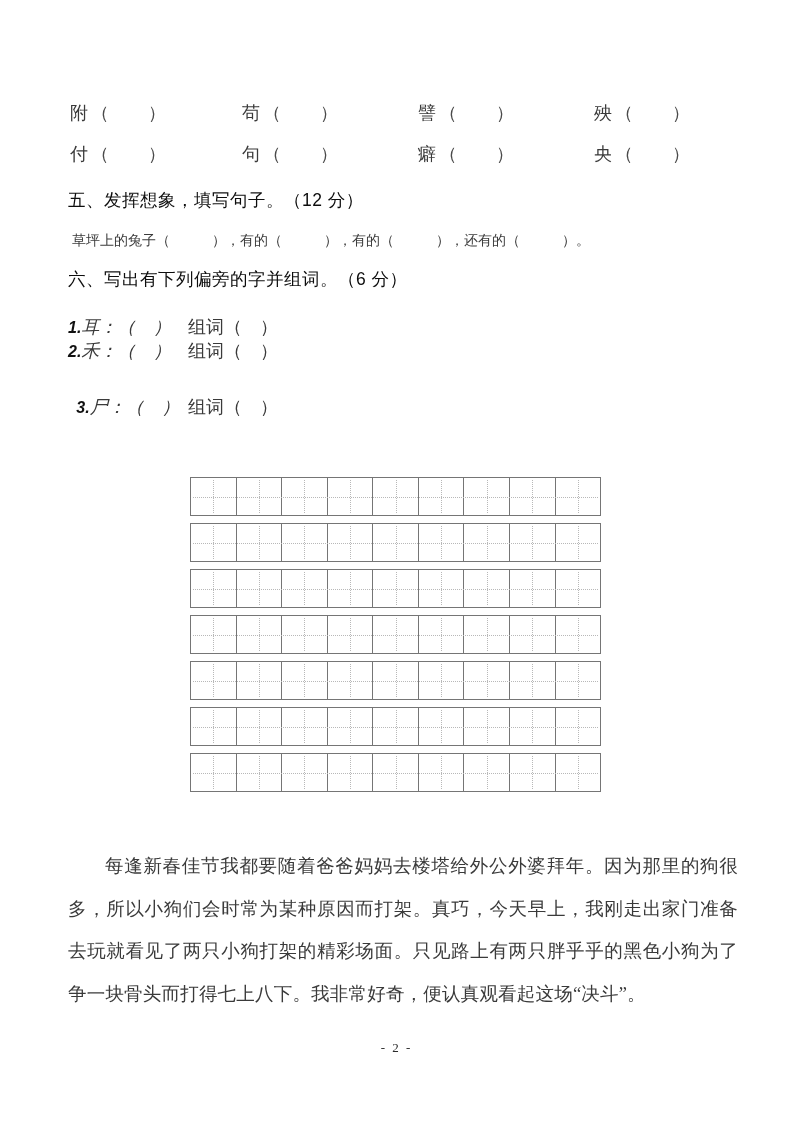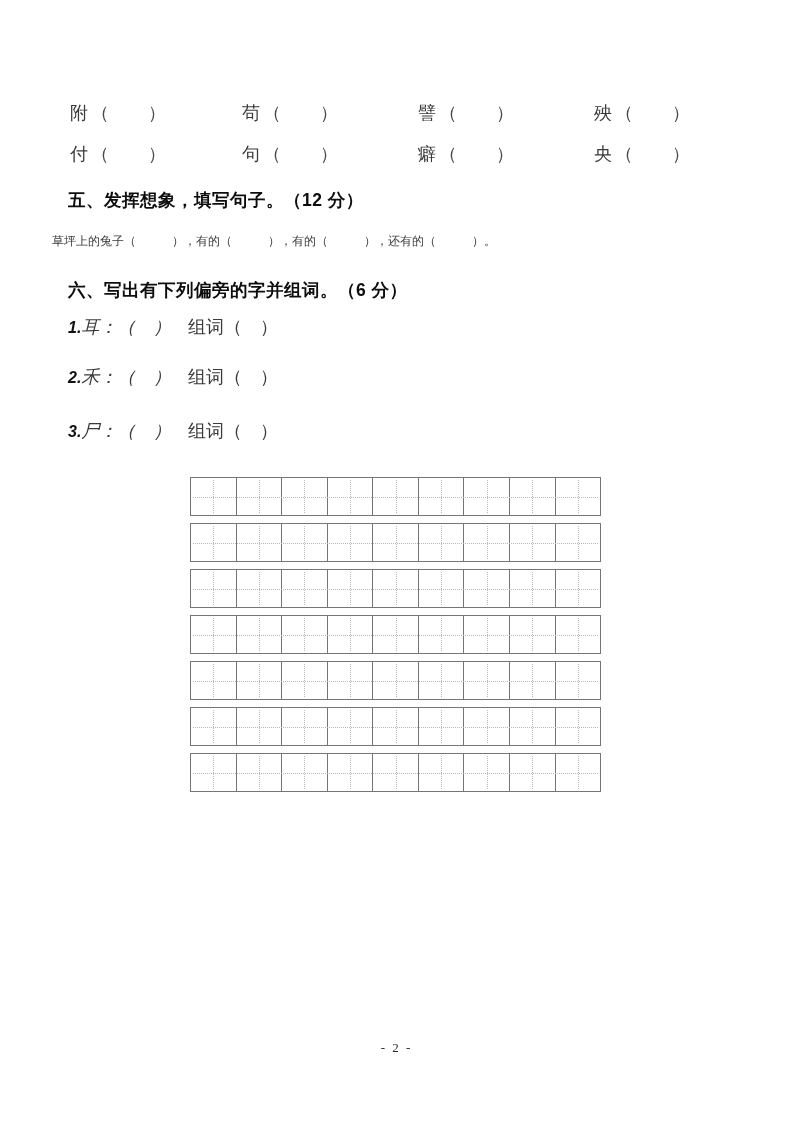--- a/index.html
+++ b/index.html
@@ -33,33 +33,33 @@
     line-height: 22px;
     color: #3a3a3a;
   }
   .match-char { margin-right: 3px; }
   .match-blank { letter-spacing: 1px; color: #4a4a4a; }
 
   
   .heading {
     left: 68px;
     font-family: "Liberation Sans", "DejaVu Sans", sans-serif;
-    font-weight: bold;
+    font-weight: normal;
     font-size: 17.5px;
     line-height: 22px;
     color: var(--heading-ink);
     letter-spacing: 0.5px;
     white-space: nowrap;
   }
 
   
   .sentence {
-    left: 52px;
+    left: 72px;
     width: 672px;
-    font-size: 12px;
+    font-size: 14px;
     line-height: 24px;
     color: #3a3a3a;
     white-space: nowrap;
   }
 
   
   .s6-item {
     position: absolute;
     left: 68px;
     font-size: 18px;
@@ -153,26 +153,26 @@
         <span><span class="match-char">句</span><span class="match-blank">（　　）</span></span>
         <span><span class="match-char">癖</span><span class="match-blank">（　　）</span></span>
         <span><span class="match-char">央</span><span class="match-blank">（　　）</span></span>
       </div>
     </div>
 
   <div class="abs heading" style="top:189px">五、发挥想象，填写句子。（12 分）</div>
 
   <div class="abs sentence" style="top:229px">草坪上的兔子（　　　），有的（　　　），有的（　　　），还有的（　　　）。</div>
 
-  <div class="abs heading" style="top:279px">六、写出有下列偏旁的字并组词。（6 分）</div>
+  <div class="abs heading" style="top:268px">六、写出有下列偏旁的字并组词。（6 分）</div>
 
   <div id="section6-items">
       <div class="s6-item" style="top: 316px;"><span class="s6-left"><span class="s6-num">1.</span><span>耳：（　）</span></span><span>组词（　）</span></div>
-      <div class="s6-item" style="top: 366px;"><span class="s6-left"><span class="s6-num">2.</span><span>禾：（　）</span></span><span>组词（　）</span></div>
-      <div class="s6-item" style="top: 420px;"><span class="s6-left"><span class="s6-num">3.</span><span>尸：（　）</span></span><span>组词（　）</span></div>
+      <div class="s6-item" style="top: 340px;"><span class="s6-left"><span class="s6-num">2.</span><span>禾：（　）</span></span><span>组词（　）</span></div>
+      <div class="s6-item" style="top: 396px; text-align: center;"><span class="s6-left"><span class="s6-num">3.</span><span>尸：（　）</span></span><span>组词（　）</span></div>
     </div>
 
 
   <div class="abs writing-grid" id="writing-grid">
       <div class="grid-row">
         <div class="grid-cell"></div>
         <div class="grid-cell"></div>
         <div class="grid-cell"></div>
         <div class="grid-cell"></div>
         <div class="grid-cell"></div>
@@ -243,16 +243,17 @@
         <div class="grid-cell"></div>
         <div class="grid-cell"></div>
         <div class="grid-cell"></div>
         <div class="grid-cell"></div>
         <div class="grid-cell"></div>
         <div class="grid-cell"></div>
       </div>
     </div>
 
 
+  <div class="abs paragraph">每逢新春佳节我都要随着爸爸妈妈去楼塔给外公外婆拜年。因为那里的狗很多，所以小狗们会时常为某种原因而打架。真巧，今天早上，我刚走出家门准备去玩就看见了两只小狗打架的精彩场面。只见路上有两只胖乎乎的黑色小狗为了争一块骨头而打得七上八下。我非常好奇，便认真观看起这场“决斗”。</div>
 
   <div class="abs footer">- 2 -</div>
 
 </div>
 
 </body></html>

